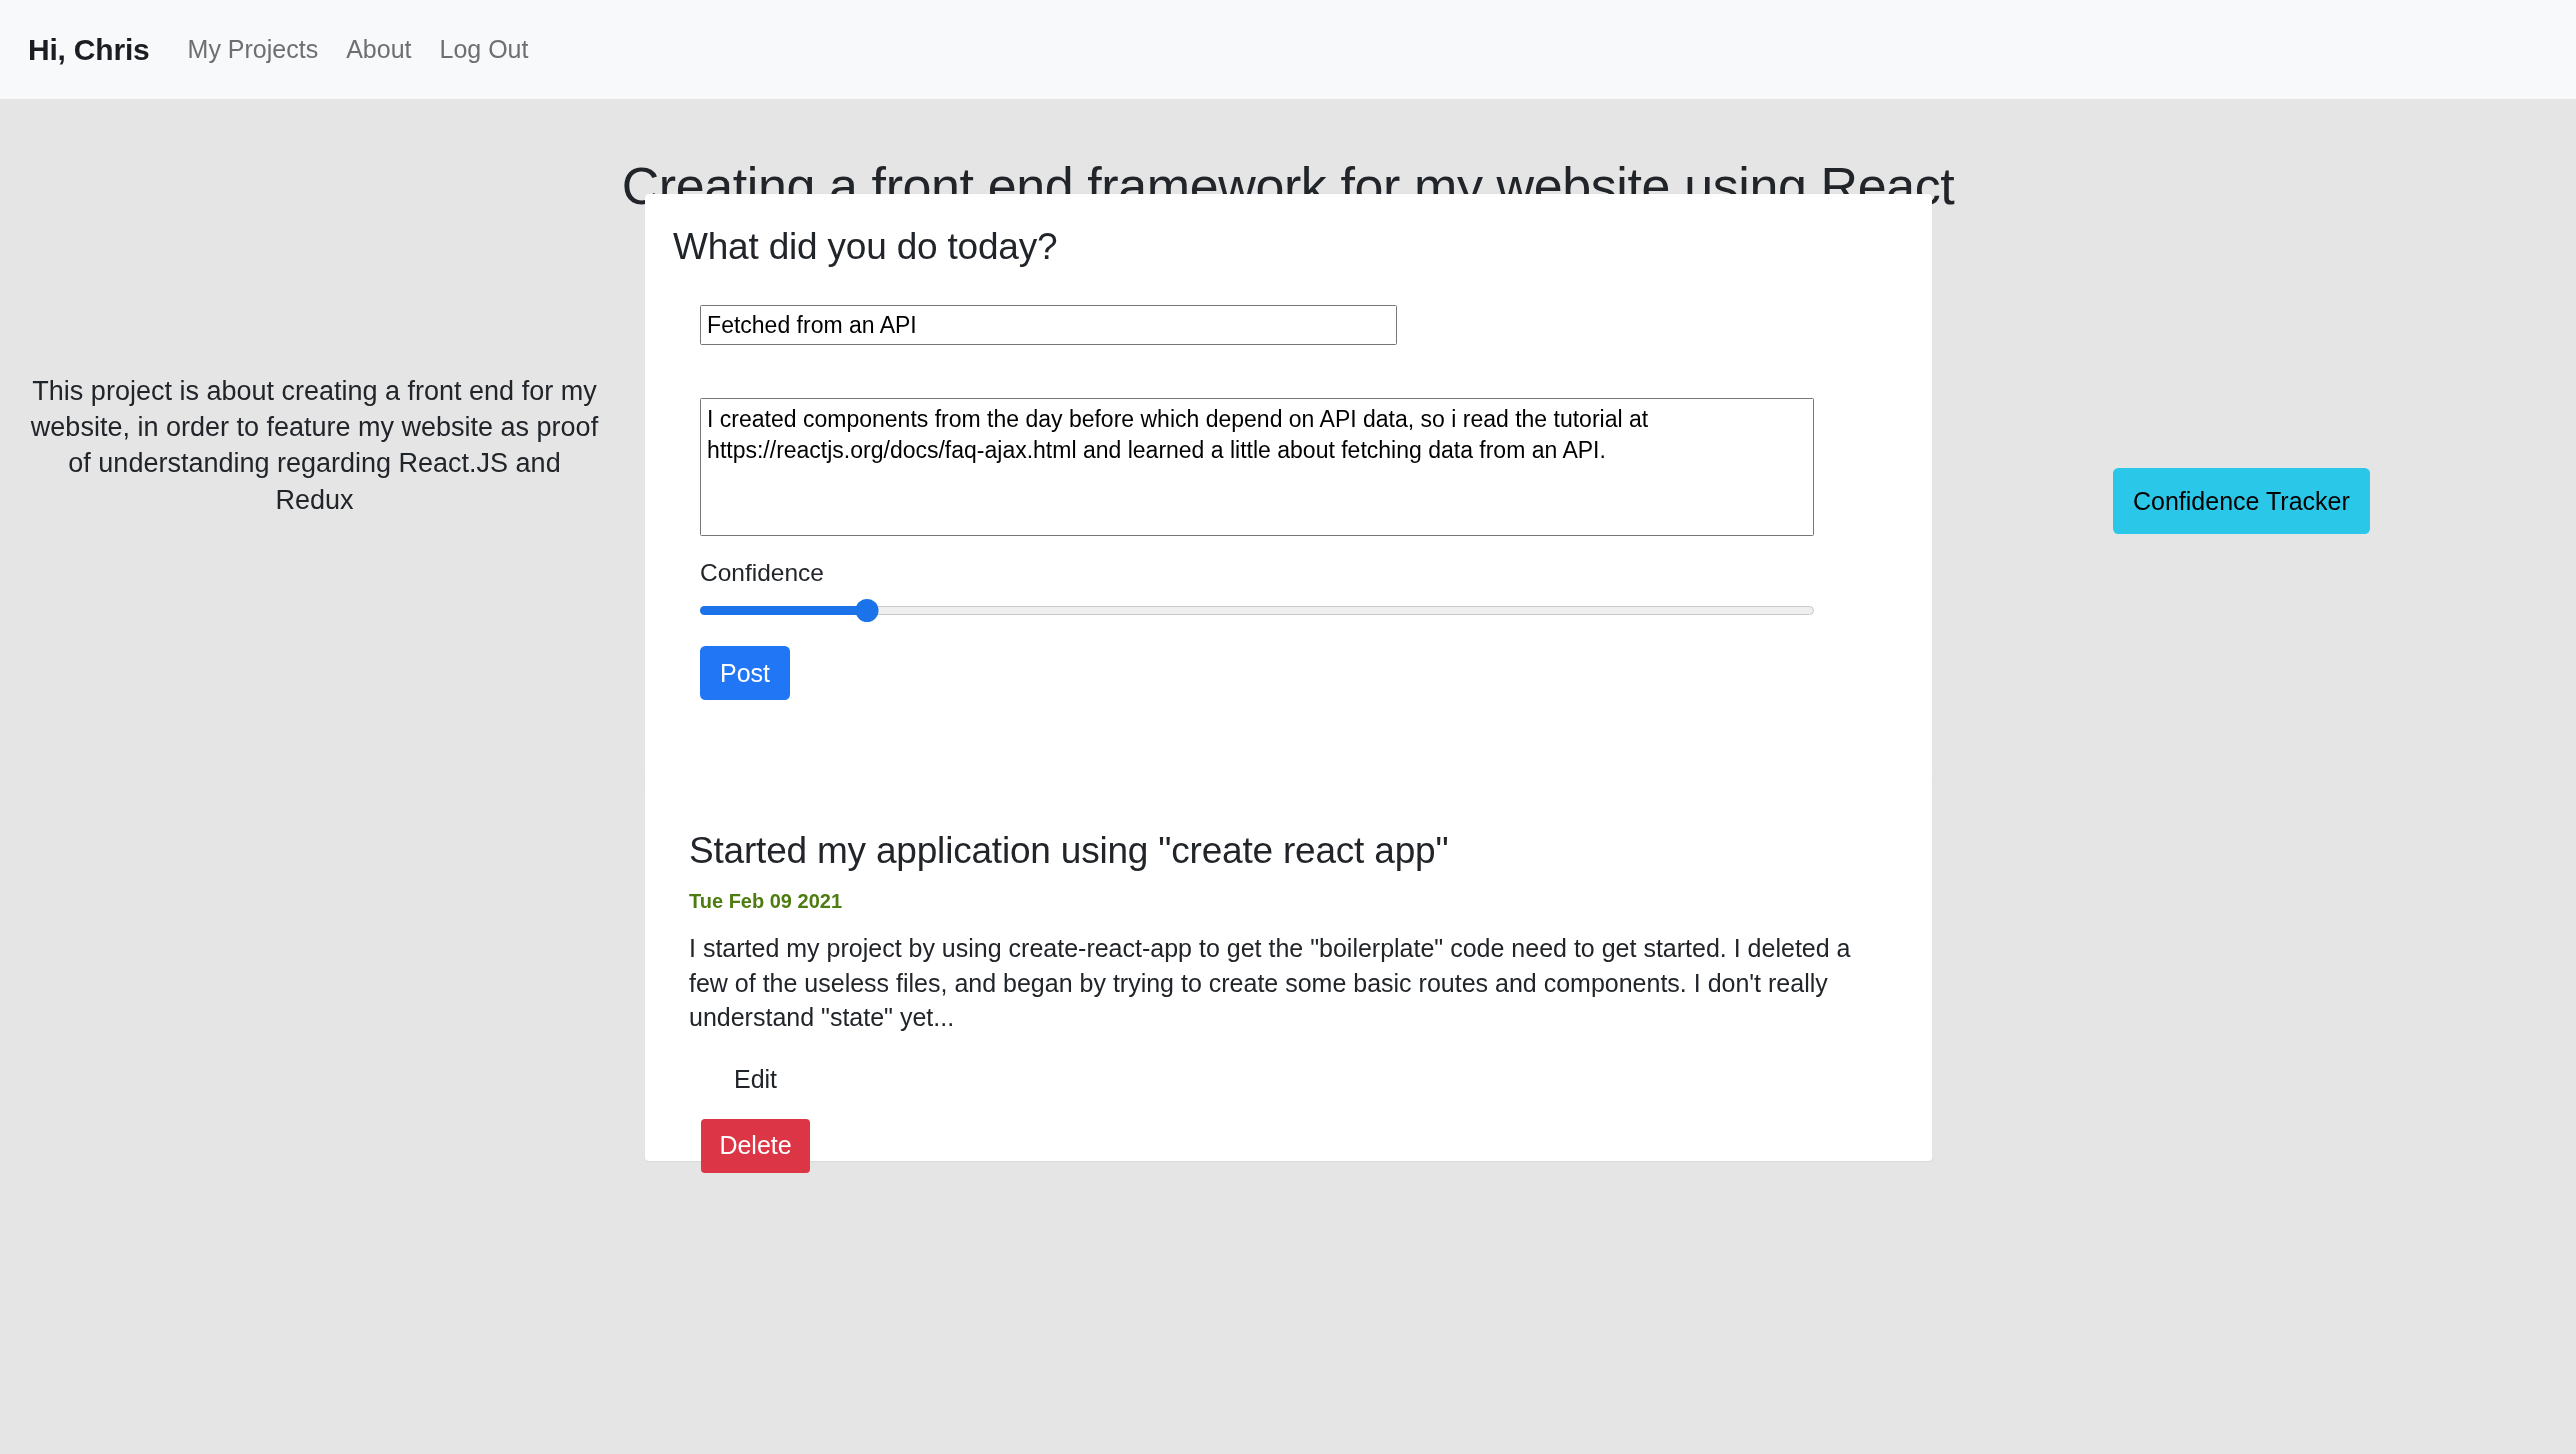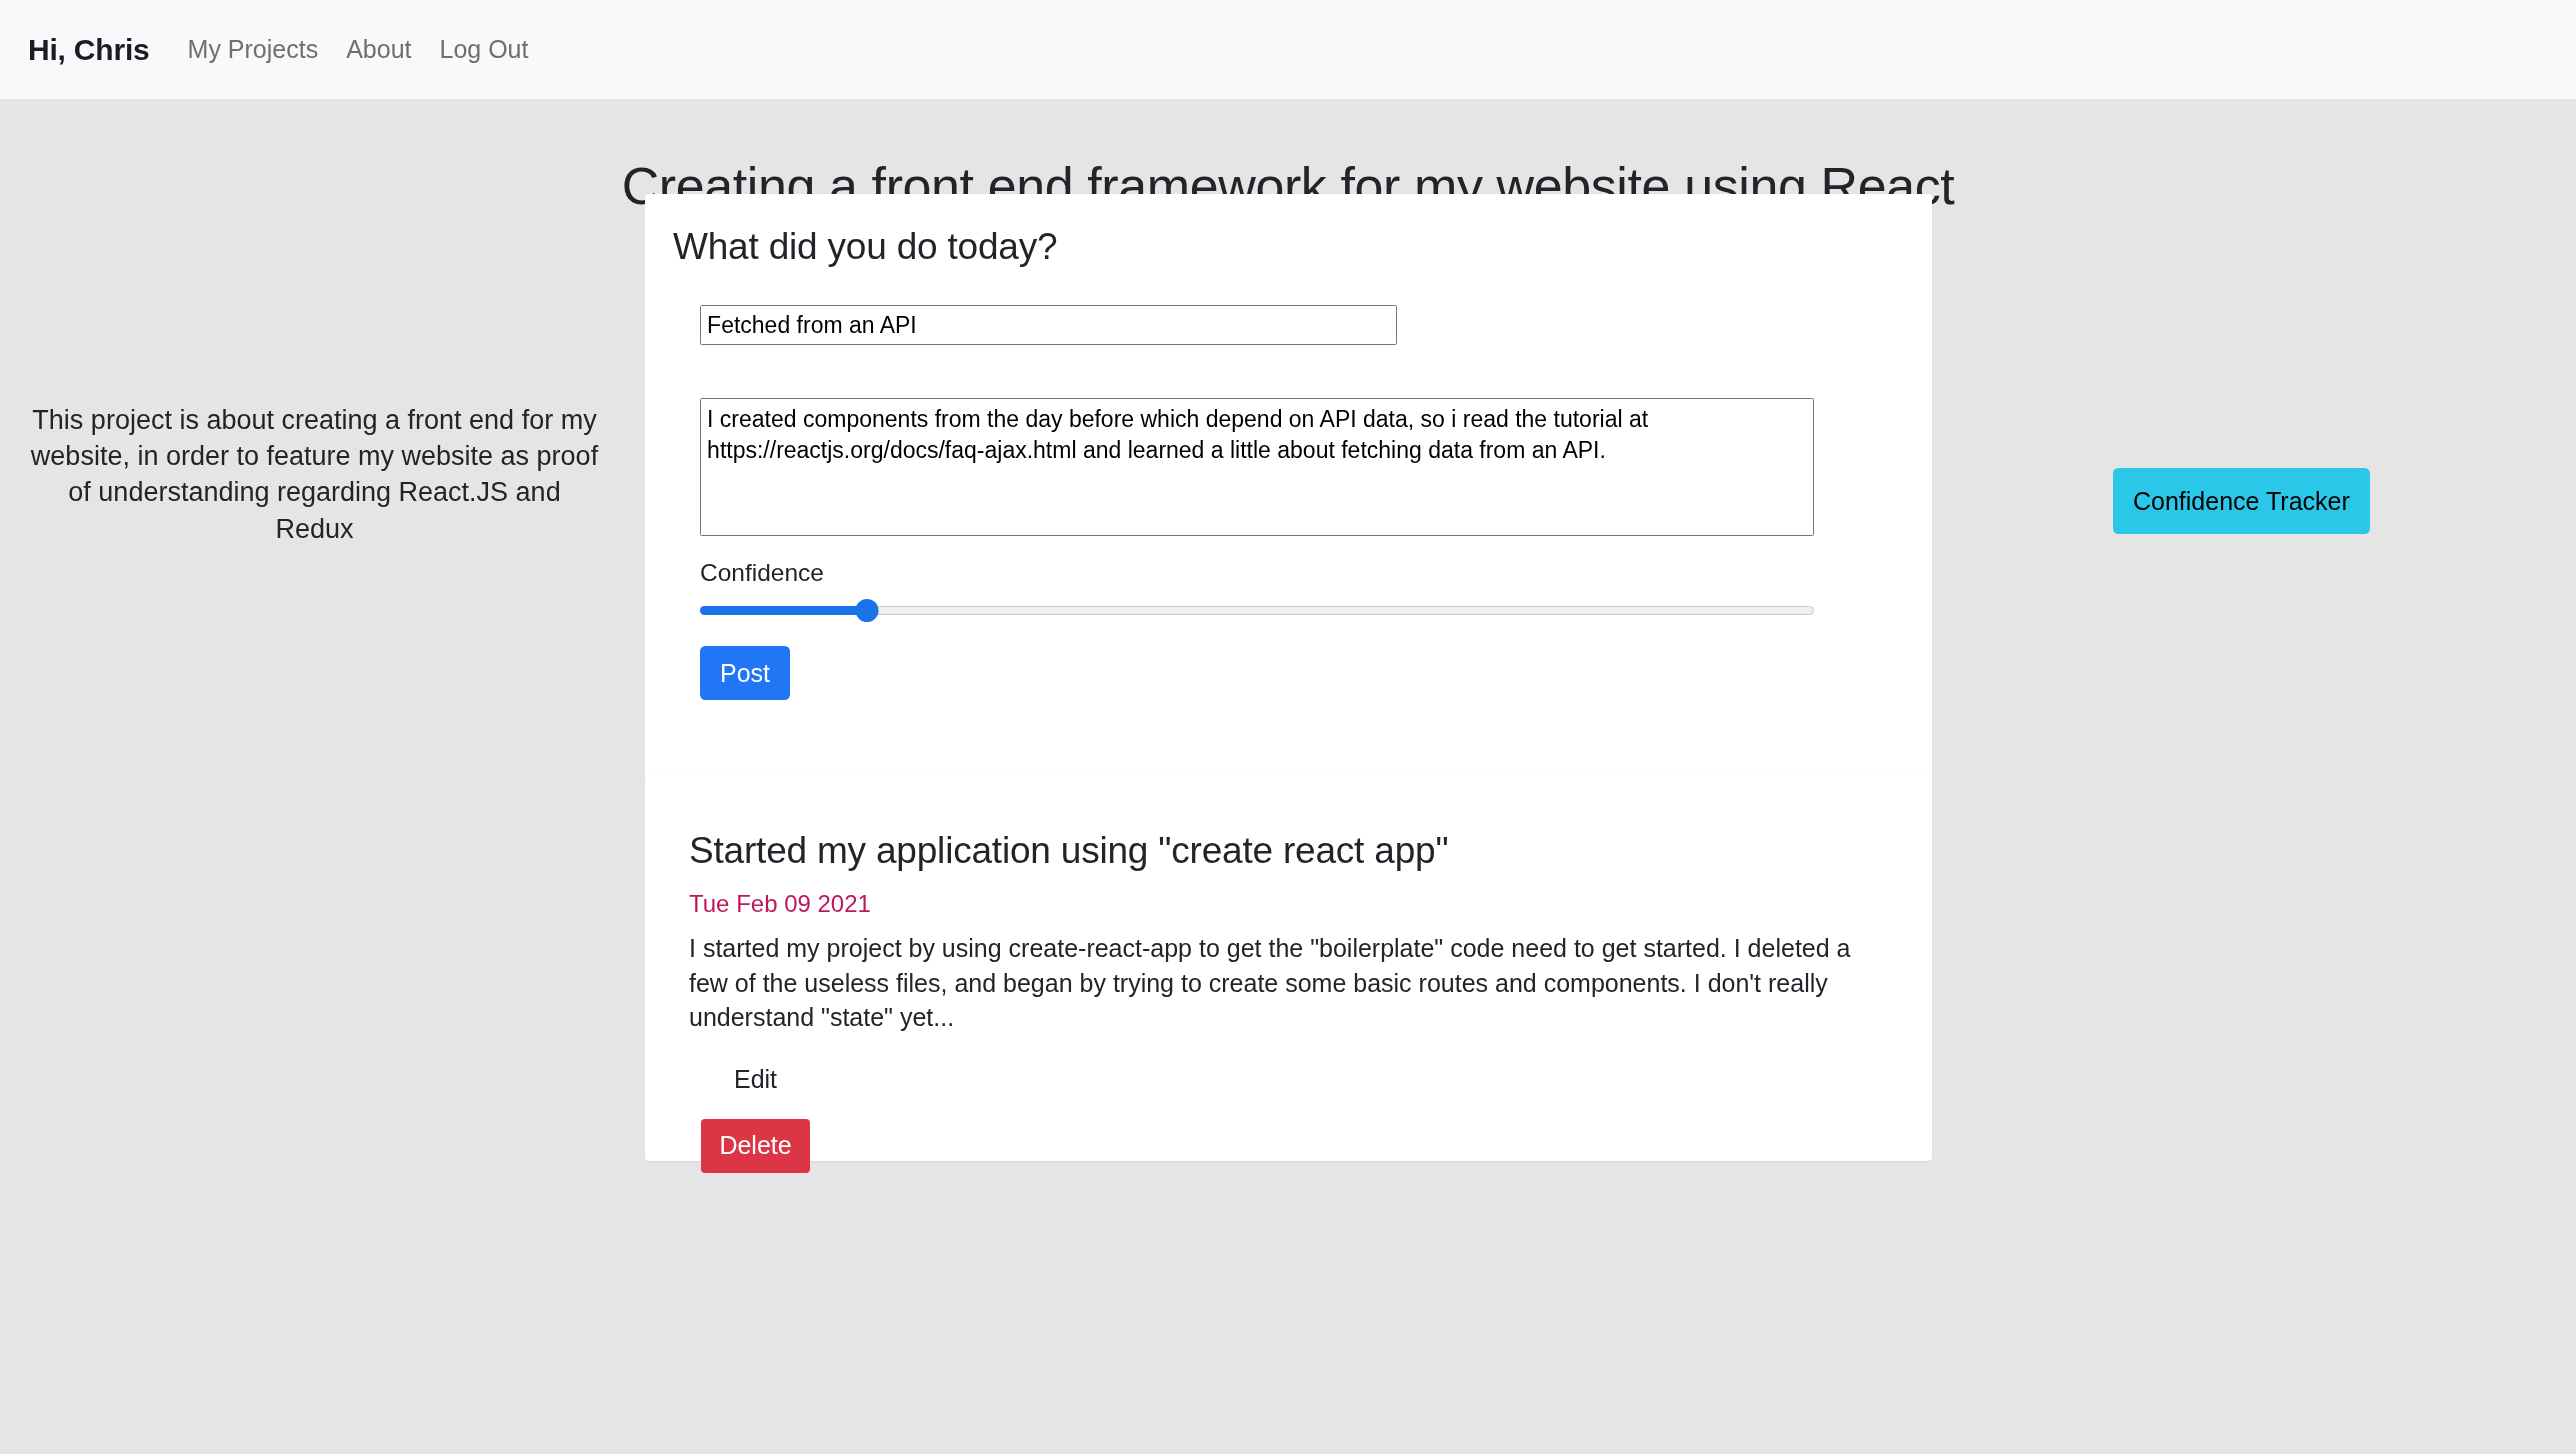--- a/index.html
+++ b/index.html
@@ -61,21 +61,21 @@
     color: #212529;
     letter-spacing: -0.4px;
     padding-top: 21px;
     white-space: nowrap;
   }
 
   
   .project-desc {
     position: absolute;
     left: 0px;
-    top: 402px;
+    top: 373px;
     width: 629px;
     text-align: center;
     font-size: 27px;
     line-height: 1.34;
     color: #212529;
     padding: 0 28px;
   }
 
   
   .card {
@@ -206,22 +206,23 @@
     font-size: 37px;
     font-weight: 400;
     color: #212529;
     letter-spacing: -0.2px;
     white-space: nowrap;
   }
   .post-date {
     position: absolute;
     left: 44px;
     top: 115px;
-    font-size: 24px;
-    color: #be185d;
+    font-size: 20px;
+    color: #4d7c0f;
+    font-weight: bold;
   }
   .post-body {
     position: absolute;
     left: 44px;
     top: 156px;
     width: 1173px;
     font-size: 25px;
     line-height: 1.38;
     color: #212529;
   }

